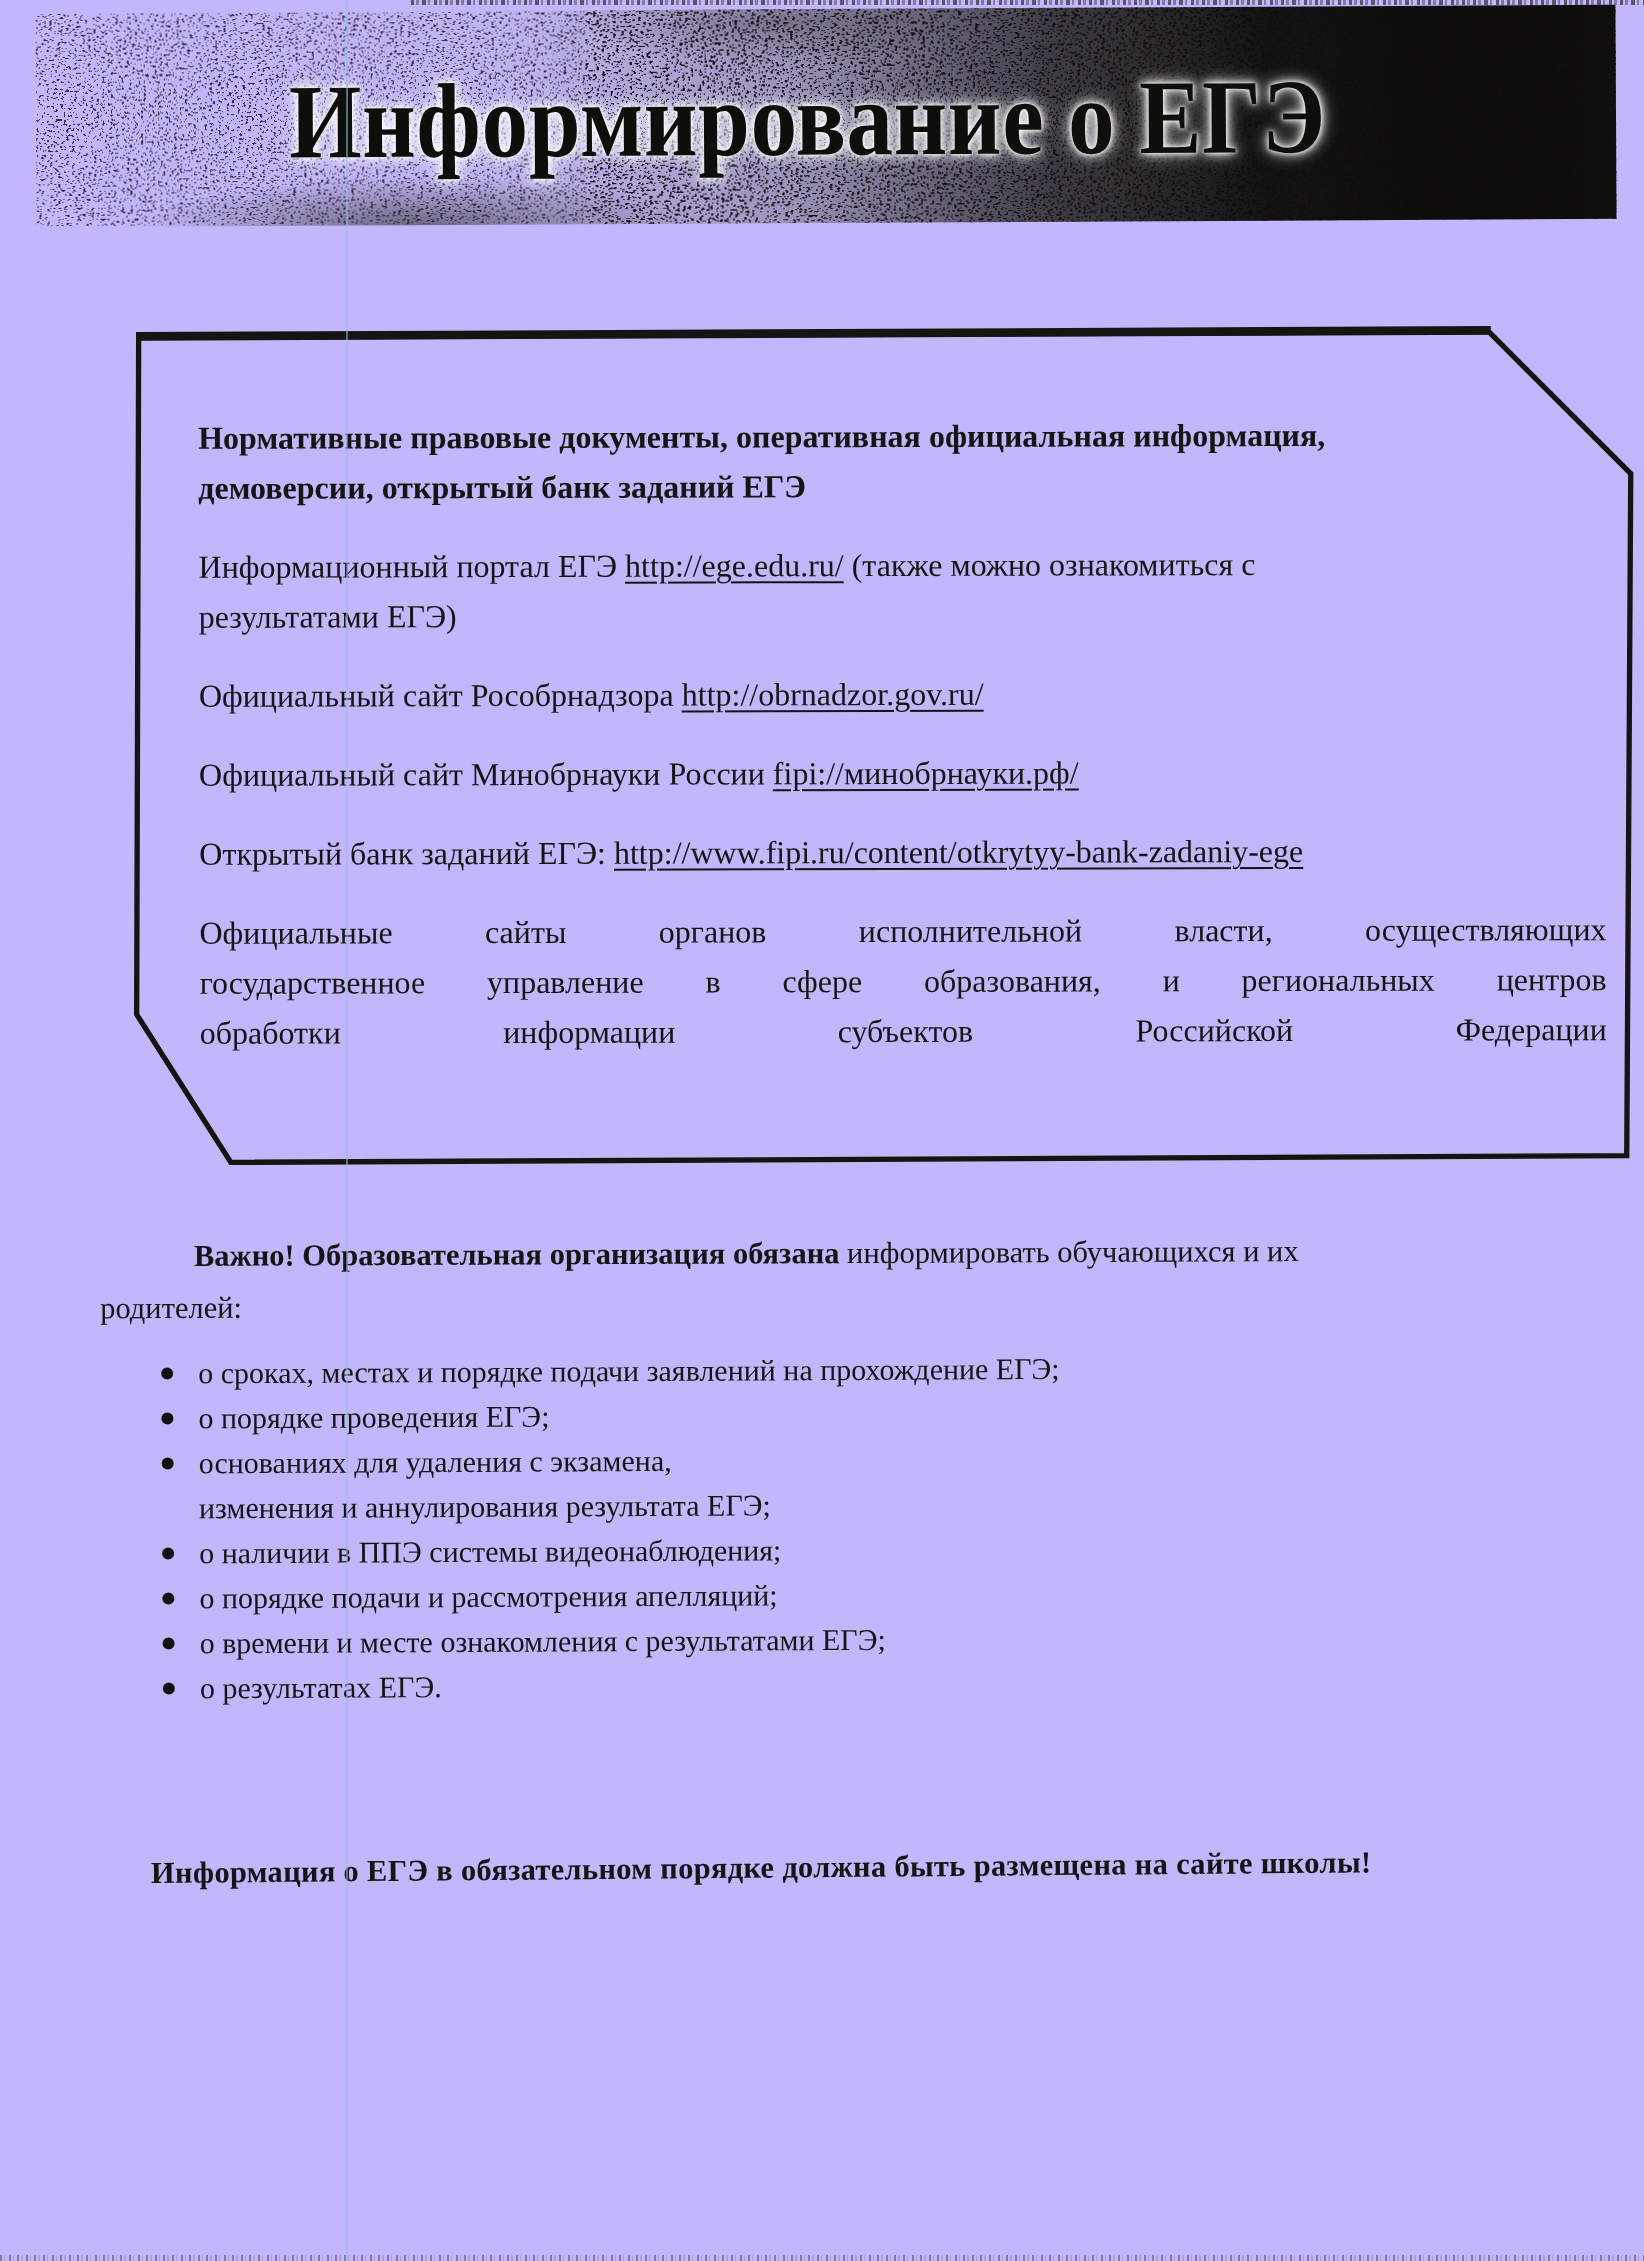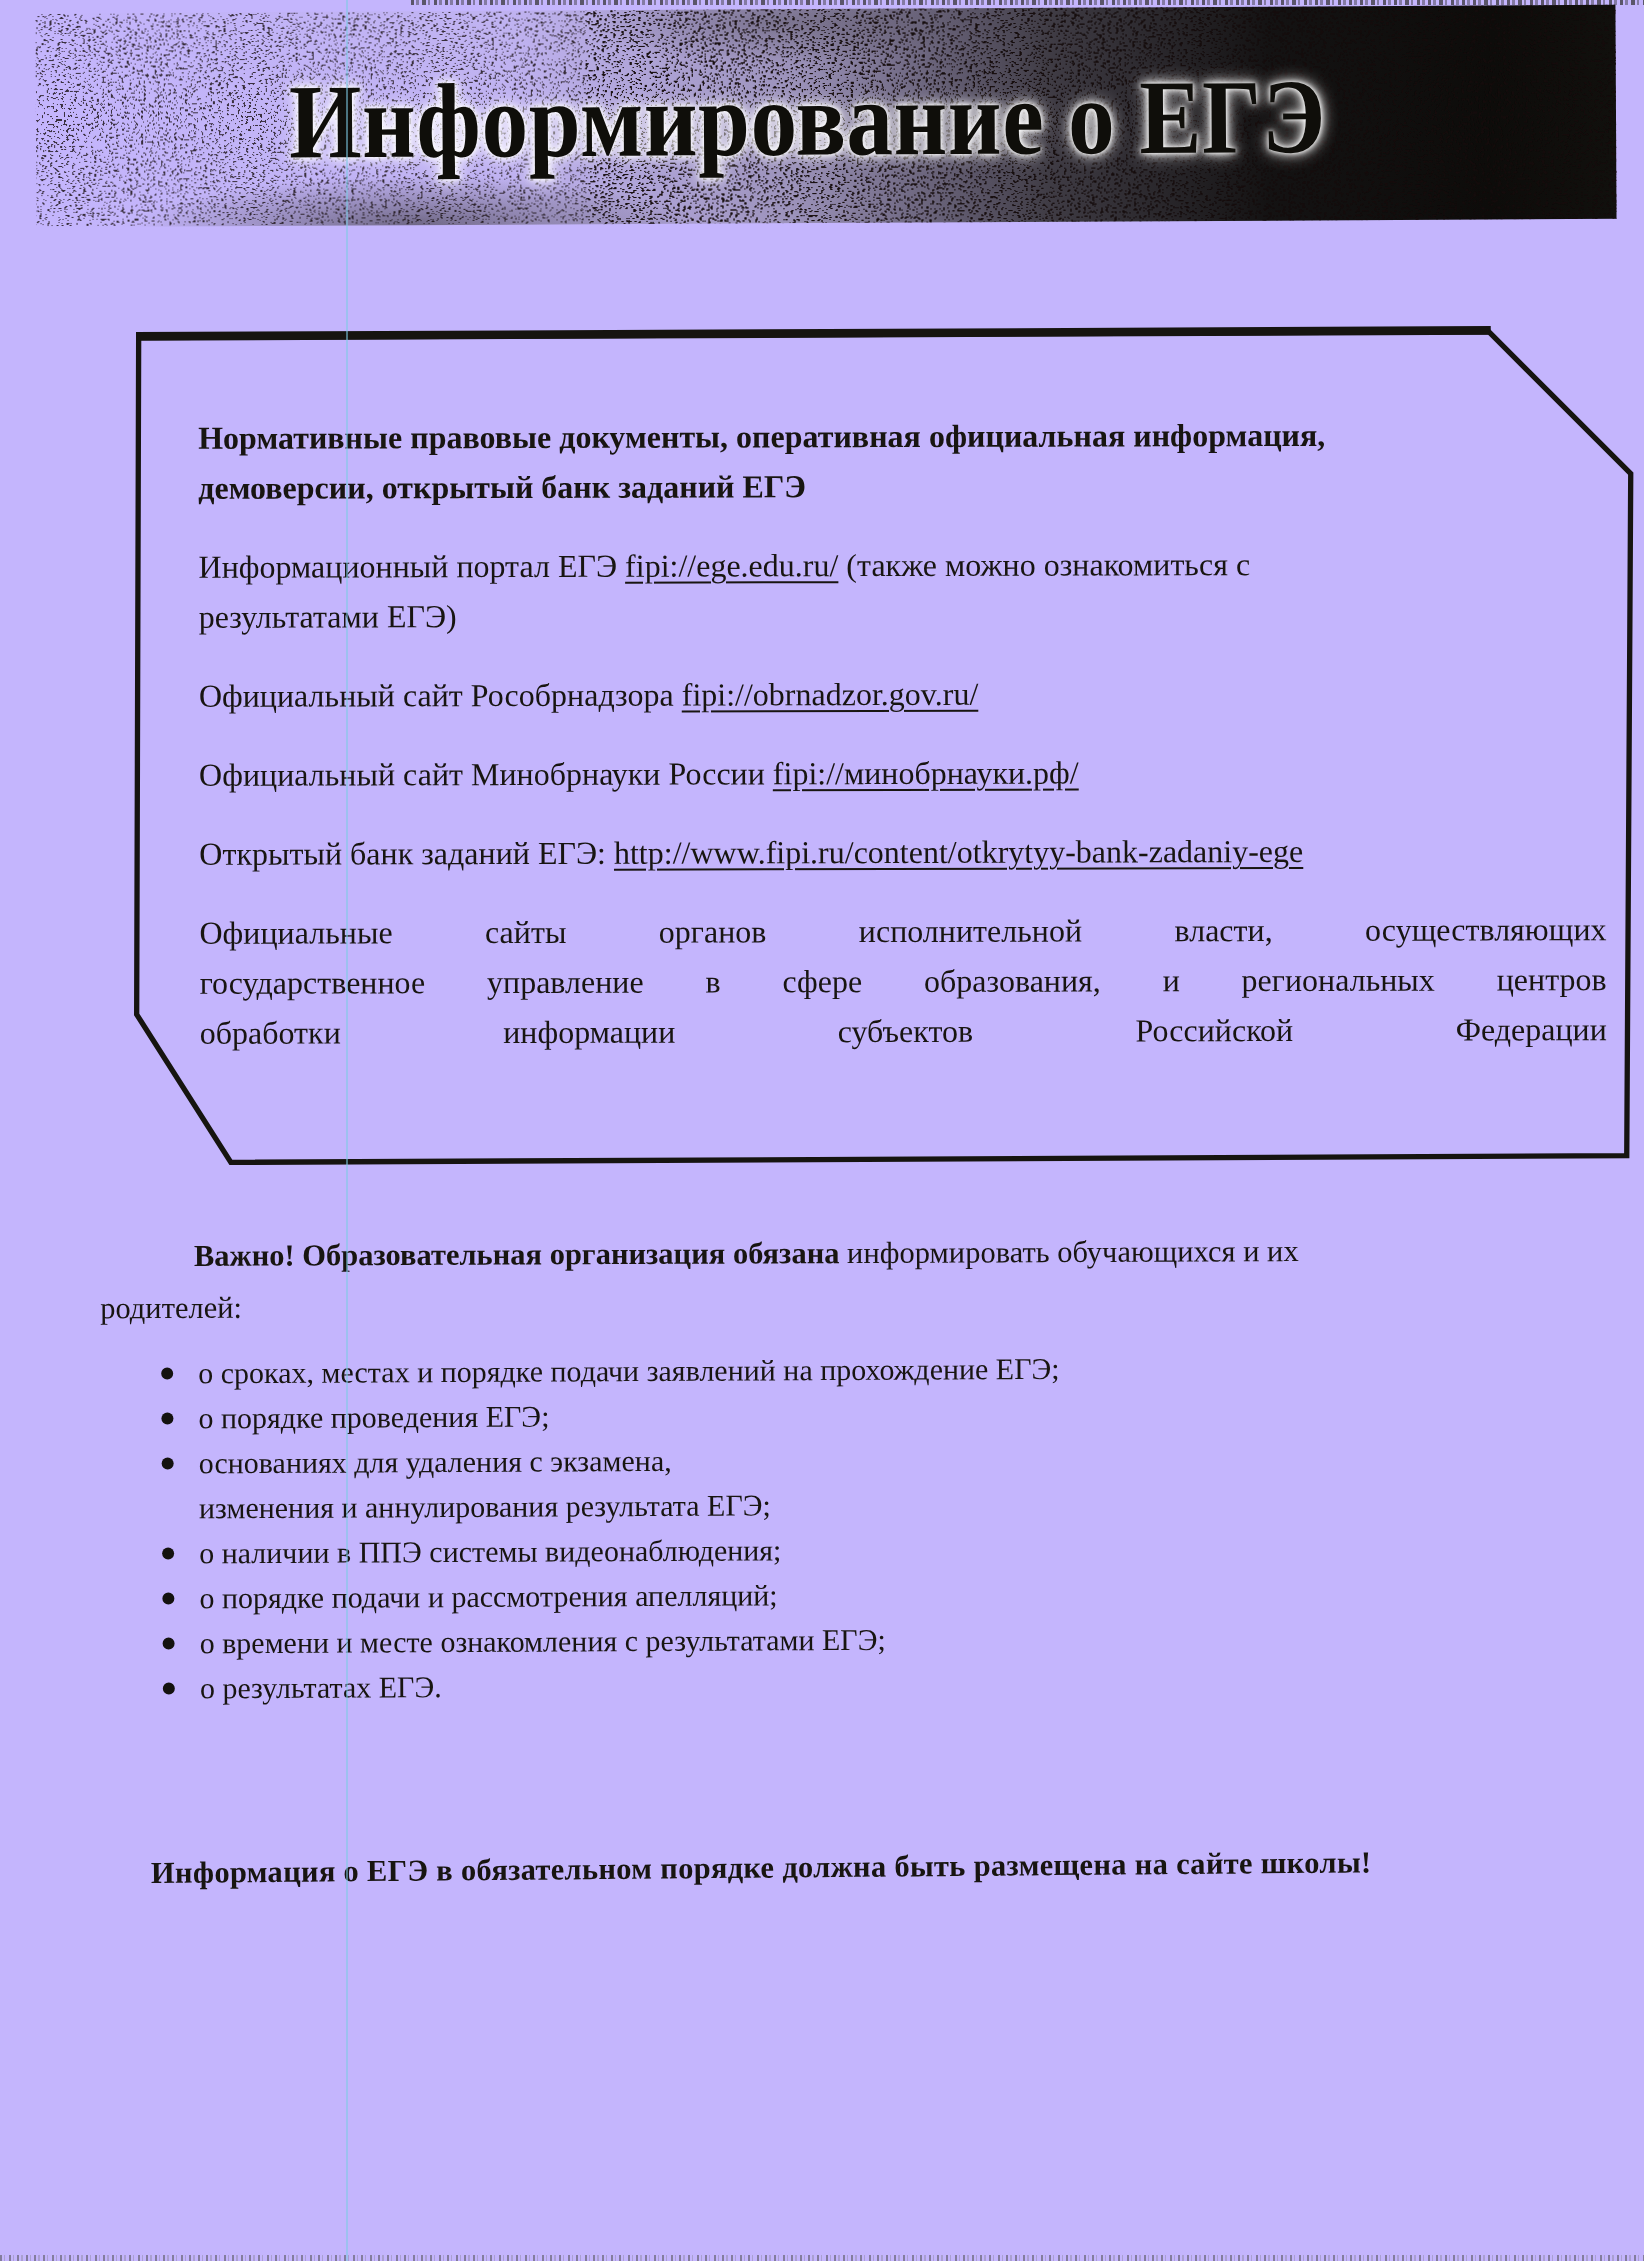--- a/index.html
+++ b/index.html
@@ -174,24 +174,24 @@
 
   <svg class="box-outline" width="1644" height="2261" viewBox="0 0 2478 3408" aria-hidden="true">
     <path d="M 209 509 L 2244 500 L 2458 714 L 2452 1742 L 348 1752 L 206 1529 Z" fill="none" stroke="#161410" stroke-width="8" stroke-linejoin="miter"></path>
     <path d="M 205 507 L 2247 498" fill="none" stroke="#161410" stroke-width="13"></path>
   </svg>
 
   <div class="box-text">
     <p class="bold-head">Нормативные правовые документы, оперативная официальная информация,
 демоверсии, открытый банк заданий ЕГЭ</p>
 
-    <p><span>Информационный портал ЕГЭ </span><span class="url">fipi://ege.edu.ru/</span><span class="tail"> (также можно ознакомиться с
+    <p><span>Информационный портал ЕГЭ </span><span class="url">http://ege.edu.ru/</span><span class="tail"> (также можно ознакомиться с
 результатами ЕГЭ)</span></p>
 
-    <p><span>Официальный сайт Рособрнадзора </span><span class="url">fipi://obrnadzor.gov.ru/</span></p>
+    <p><span>Официальный сайт Рособрнадзора </span><span class="url">http://obrnadzor.gov.ru/</span></p>
 
     <p><span>Официальный сайт Минобрнауки России </span><span class="url">fipi://минобрнауки.рф/</span></p>
 
     <p><span>Открытый банк заданий ЕГЭ: </span><span class="url">http://www.fipi.ru/content/otkrytyy-bank-zadaniy-ege</span></p>
 
     <p class="just">Официальные сайты органов исполнительной власти, осуществляющих
 государственное управление в сфере образования, и региональных центров
 обработки информации субъектов Российской Федерации</p>
   </div>
 

